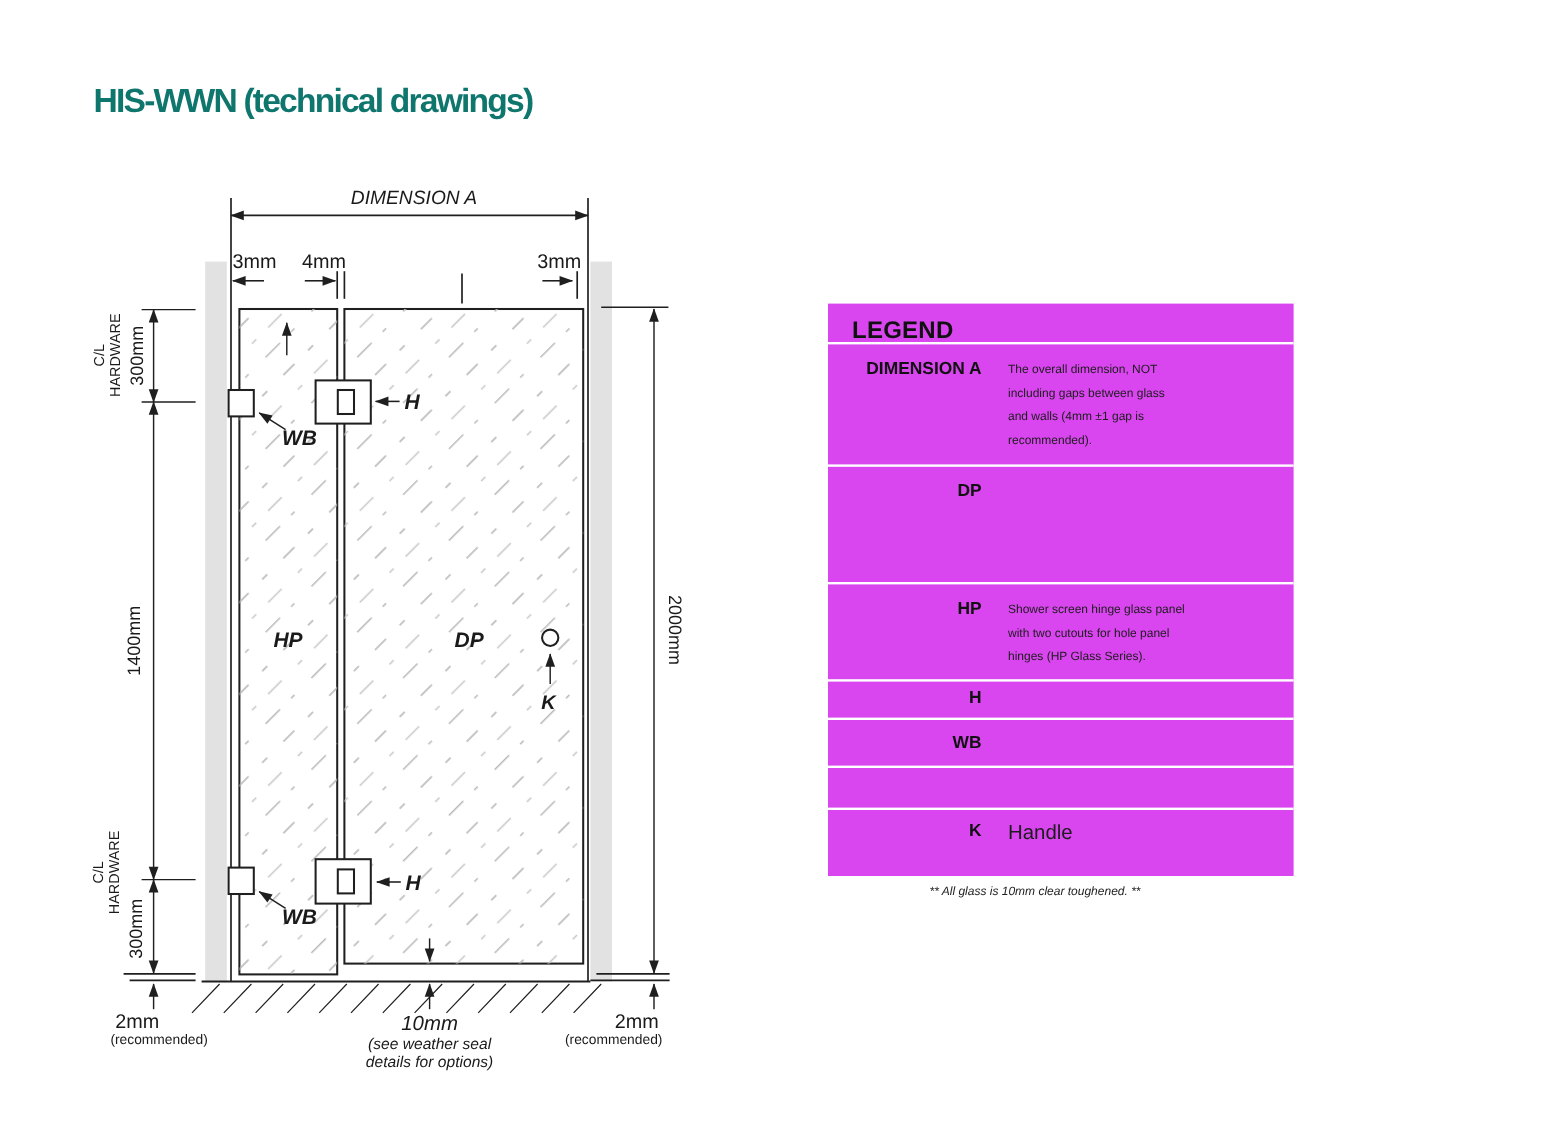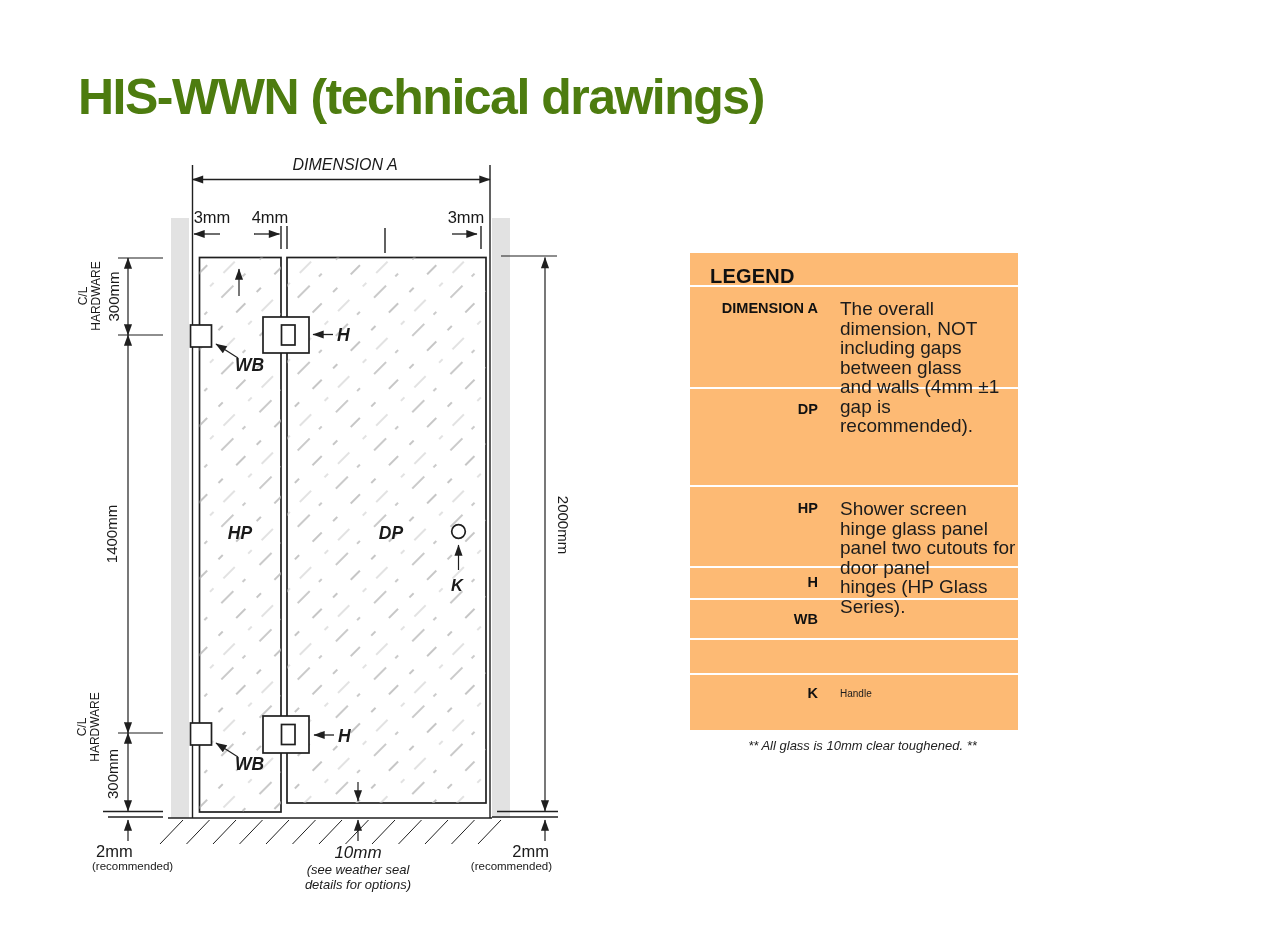--- a/index.html
+++ b/index.html
@@ -1,49 +1,49 @@
 <!DOCTYPE html>
 <html><head>
 <meta charset="utf-8">
 <style>
   html,body{margin:0;padding:0;background:#ffffff;}
   .page{position:relative;width:1285px;height:944px;background:#fff;overflow:hidden;
         font-family:"Liberation Sans",sans-serif;color:#1a1a1a;}
-  .page-title{position:absolute;left:78px;top:68px;margin:0;font-size:50px;font-weight:bold;
-        letter-spacing:-1.5px;color:#4d7c0f;white-space:nowrap;}
+  .page-title{position:absolute;left:78px;top:68px;margin:0;font-size:28px;font-weight:bold;
+        letter-spacing:-1.5px;color:#0f766e;white-space:nowrap;}
   svg.drawing{position:absolute;left:0;top:0;}
   svg .ln{stroke:#1f1f1f;fill:none;}
   svg text{font-family:"Liberation Sans",sans-serif;fill:#1a1a1a;}
   .dim{font-size:16.5px;}
   .dimi{font-size:16px;font-style:italic;}
   .side{font-size:15px;}
   .clh{font-size:12px;}
   .lbl{font-size:17.5px;font-weight:bold;font-style:italic;}
   .note{font-size:11.5px;}
   .notei{font-size:13px;font-style:italic;}
   .bignote{font-size:17px;font-style:italic;}
 
-  .legend{position:absolute;left:690px;top:253px;width:328px;height:477px;background:#fdba74;}
+  .legend{position:absolute;left:690px;top:253px;width:388px;height:477px;background:#d946ef;}
   .legend-title{font-size:20px;font-weight:bold;letter-spacing:.2px;padding:12px 0 0 20px;
         height:32px;box-sizing:border-box;color:#111;}
   .lrow{border-top:2px solid #ffffff;display:grid;grid-template-columns:128px 1fr;
         column-gap:22px;box-sizing:border-box;}
   .lterm{text-align:right;font-weight:bold;font-size:14.5px;line-height:19.5px;color:#111;}
-  .ldef{font-size:19px;line-height:19.5px;white-space:pre-line;color:#1c1c1c;}
+  .ldef{font-size:10px;line-height:19.5px;white-space:pre-line;color:#1c1c1c;}
   .ldef.nowrap{white-space:nowrap;}
   .r1{height:102px;padding-top:12px;}
   .r2{height:98px;padding-top:11px;}
   .r3{height:81px;padding-top:12px;}
   .r4{height:32px;padding-top:5px;}
   .r5{height:40px;padding-top:10px;}
   .r6{height:35px;}
   .r7{height:45px;padding-top:9px;}
-  .r7 .ldef{font-size:10px;}
+  .r7 .ldef{font-size:17px;}
   .footnote{position:absolute;left:690px;top:738px;width:345px;text-align:center;
-        font-size:13px;font-style:italic;color:#222;white-space:nowrap;}
+        font-size:10px;font-style:italic;color:#222;white-space:nowrap;}
 </style>
 </head>
 <body>
 
 <div class="page">
 
   <h1 class="page-title">HIS-WWN (technical drawings)</h1>
 
   <svg class="drawing" width="1285" height="944" viewBox="0 0 1285 944">
     <defs>
@@ -184,21 +184,21 @@
 including gaps between glass
 and walls (4mm ±1 gap is
 recommended).</div>
     </div>
     <div class="lrow r2">
       <div class="lterm">DP</div>
     </div>
     <div class="lrow r3">
       <div class="lterm">HP</div>
       <div class="ldef">Shower screen hinge glass panel
-panel two cutouts for door panel
+with two cutouts for hole panel
 hinges (HP Glass Series).</div>
     </div>
     <div class="lrow r4">
       <div class="lterm">H</div>
     </div>
     <div class="lrow r5">
       <div class="lterm">WB</div>
     </div>
     <div class="lrow r6">
       <div class="lterm"></div>

